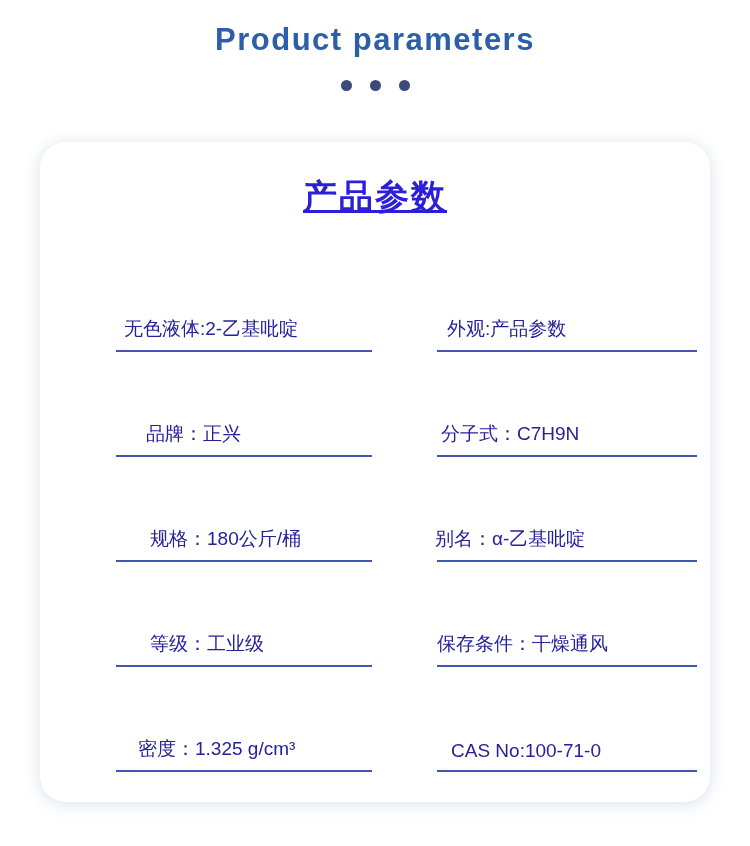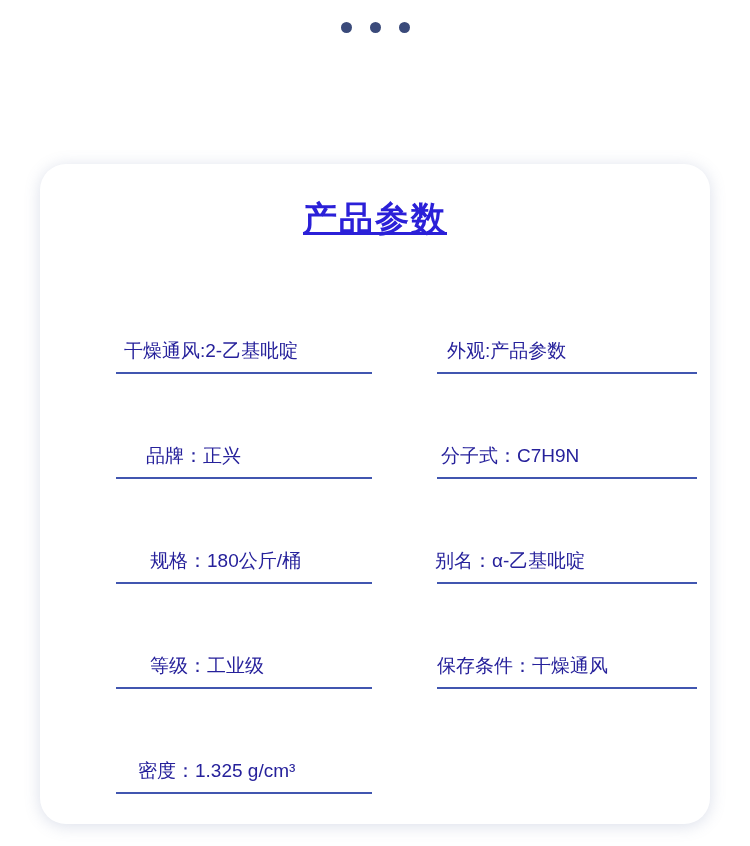--- a/index.html
+++ b/index.html
@@ -113,34 +113,35 @@
   .cell.right.r2 .text { left: 66px; }
   .cell.right.r3 .text { left: 60px; }
   .cell.right.r4 .text { left: 62px; }
   .cell.right.r5 .text { left: 76px; }
 </style>
 </head>
 <body>
 
 <div class="page">
 
+  <div class="header-title">Product parameters</div>
 
   <div class="dots">
     <span class="dot"></span>
     <span class="dot"></span>
     <span class="dot"></span>
   </div>
 
   <div class="card">
     <div class="card-title">产品参数</div>
 
     <div class="grid">
 
       <div class="cell left r1">
-        <span class="text">干燥通风:2-乙基吡啶</span>
+        <span class="text">无色液体:2-乙基吡啶</span>
         <span class="rule"></span>
       </div>
       <div class="cell right r1">
         <span class="text">外观:产品参数</span>
         <span class="rule"></span>
       </div>
 
       <div class="cell left r2">
         <span class="text">品牌：正兴</span>
         <span class="rule"></span>
@@ -165,16 +166,20 @@
       </div>
       <div class="cell right r4">
         <span class="text">保存条件：干燥通风</span>
         <span class="rule"></span>
       </div>
 
       <div class="cell left r5">
         <span class="text">密度：1.325 g/cm³</span>
         <span class="rule"></span>
       </div>
+      <div class="cell right r5">
+        <span class="text">CAS No:100-71-0</span>
+        <span class="rule"></span>
+      </div>
 
     </div>
   </div>
 </div>
 
 </body></html>

